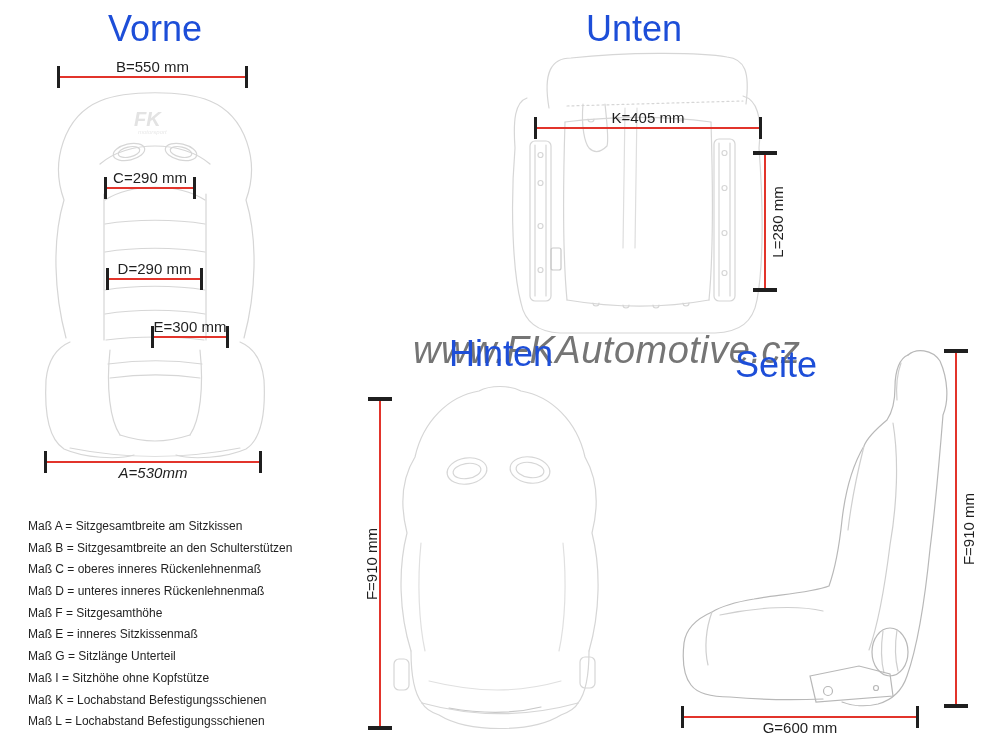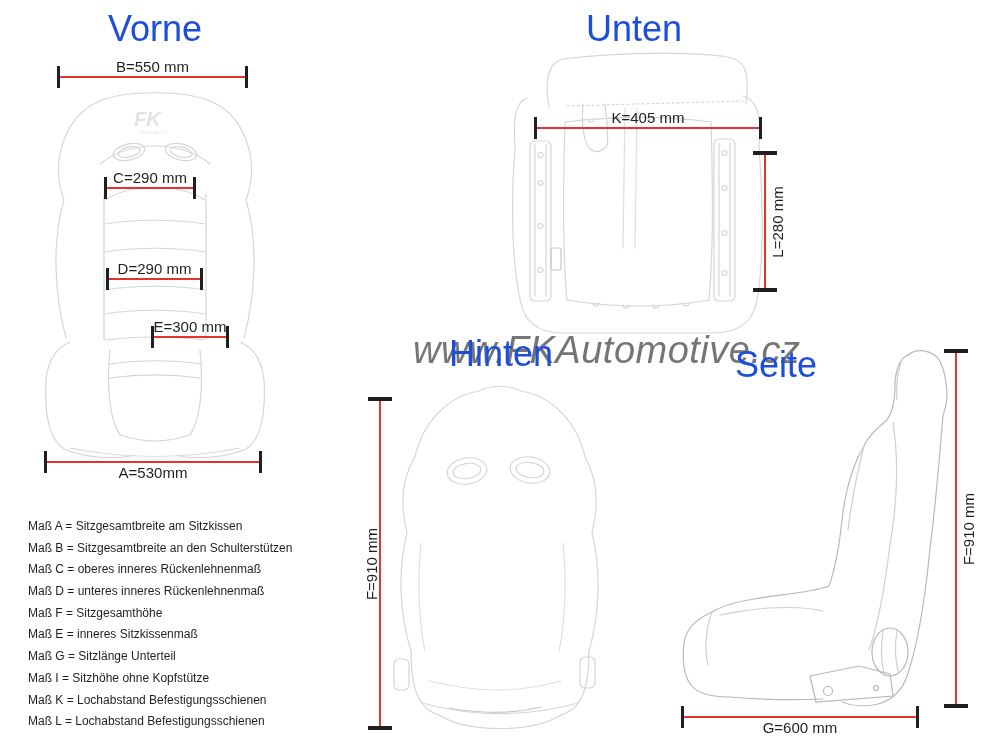--- a/index.html
+++ b/index.html
@@ -51,21 +51,21 @@
   .dim-v .tick.tb{bottom:0;}
   .dim-v .dlabel{
     position:absolute;top:50%;font-size:15px;color:var(--ink);white-space:nowrap;
     transform:translate(-50%,-50%) rotate(-90deg);
   }
 
   .dim-b{left:57px;top:66px;width:191px;}
   .dim-c{left:104px;top:177px;width:92px;}
   .dim-d{left:106px;top:258px;width:97px;margin-top:10px;}
   .dim-e{left:107px;top:326px;width:78px;margin-left:44px;}
-  .dim-a{left:44px;top:451px;width:218px;}
+  .dim-a{left:44px;top:451px;width:218px;font-style:italic;}
   .dim-k{left:534px;top:117px;width:228px;}
   .dim-g{left:681px;top:706px;width:238px;}
   .dim-l{left:753px;top:151px;height:141px;}
   .dim-fback{left:368px;top:397px;height:333px;}
   .dim-fside{left:944px;top:349px;height:359px;}
 
   .legend{position:absolute;left:28px;top:516px;font-size:12px;color:var(--ink);}
   .legend-line{height:21.7px;line-height:21.7px;white-space:nowrap;}
 
   svg *{vector-effect:non-scaling-stroke;}

